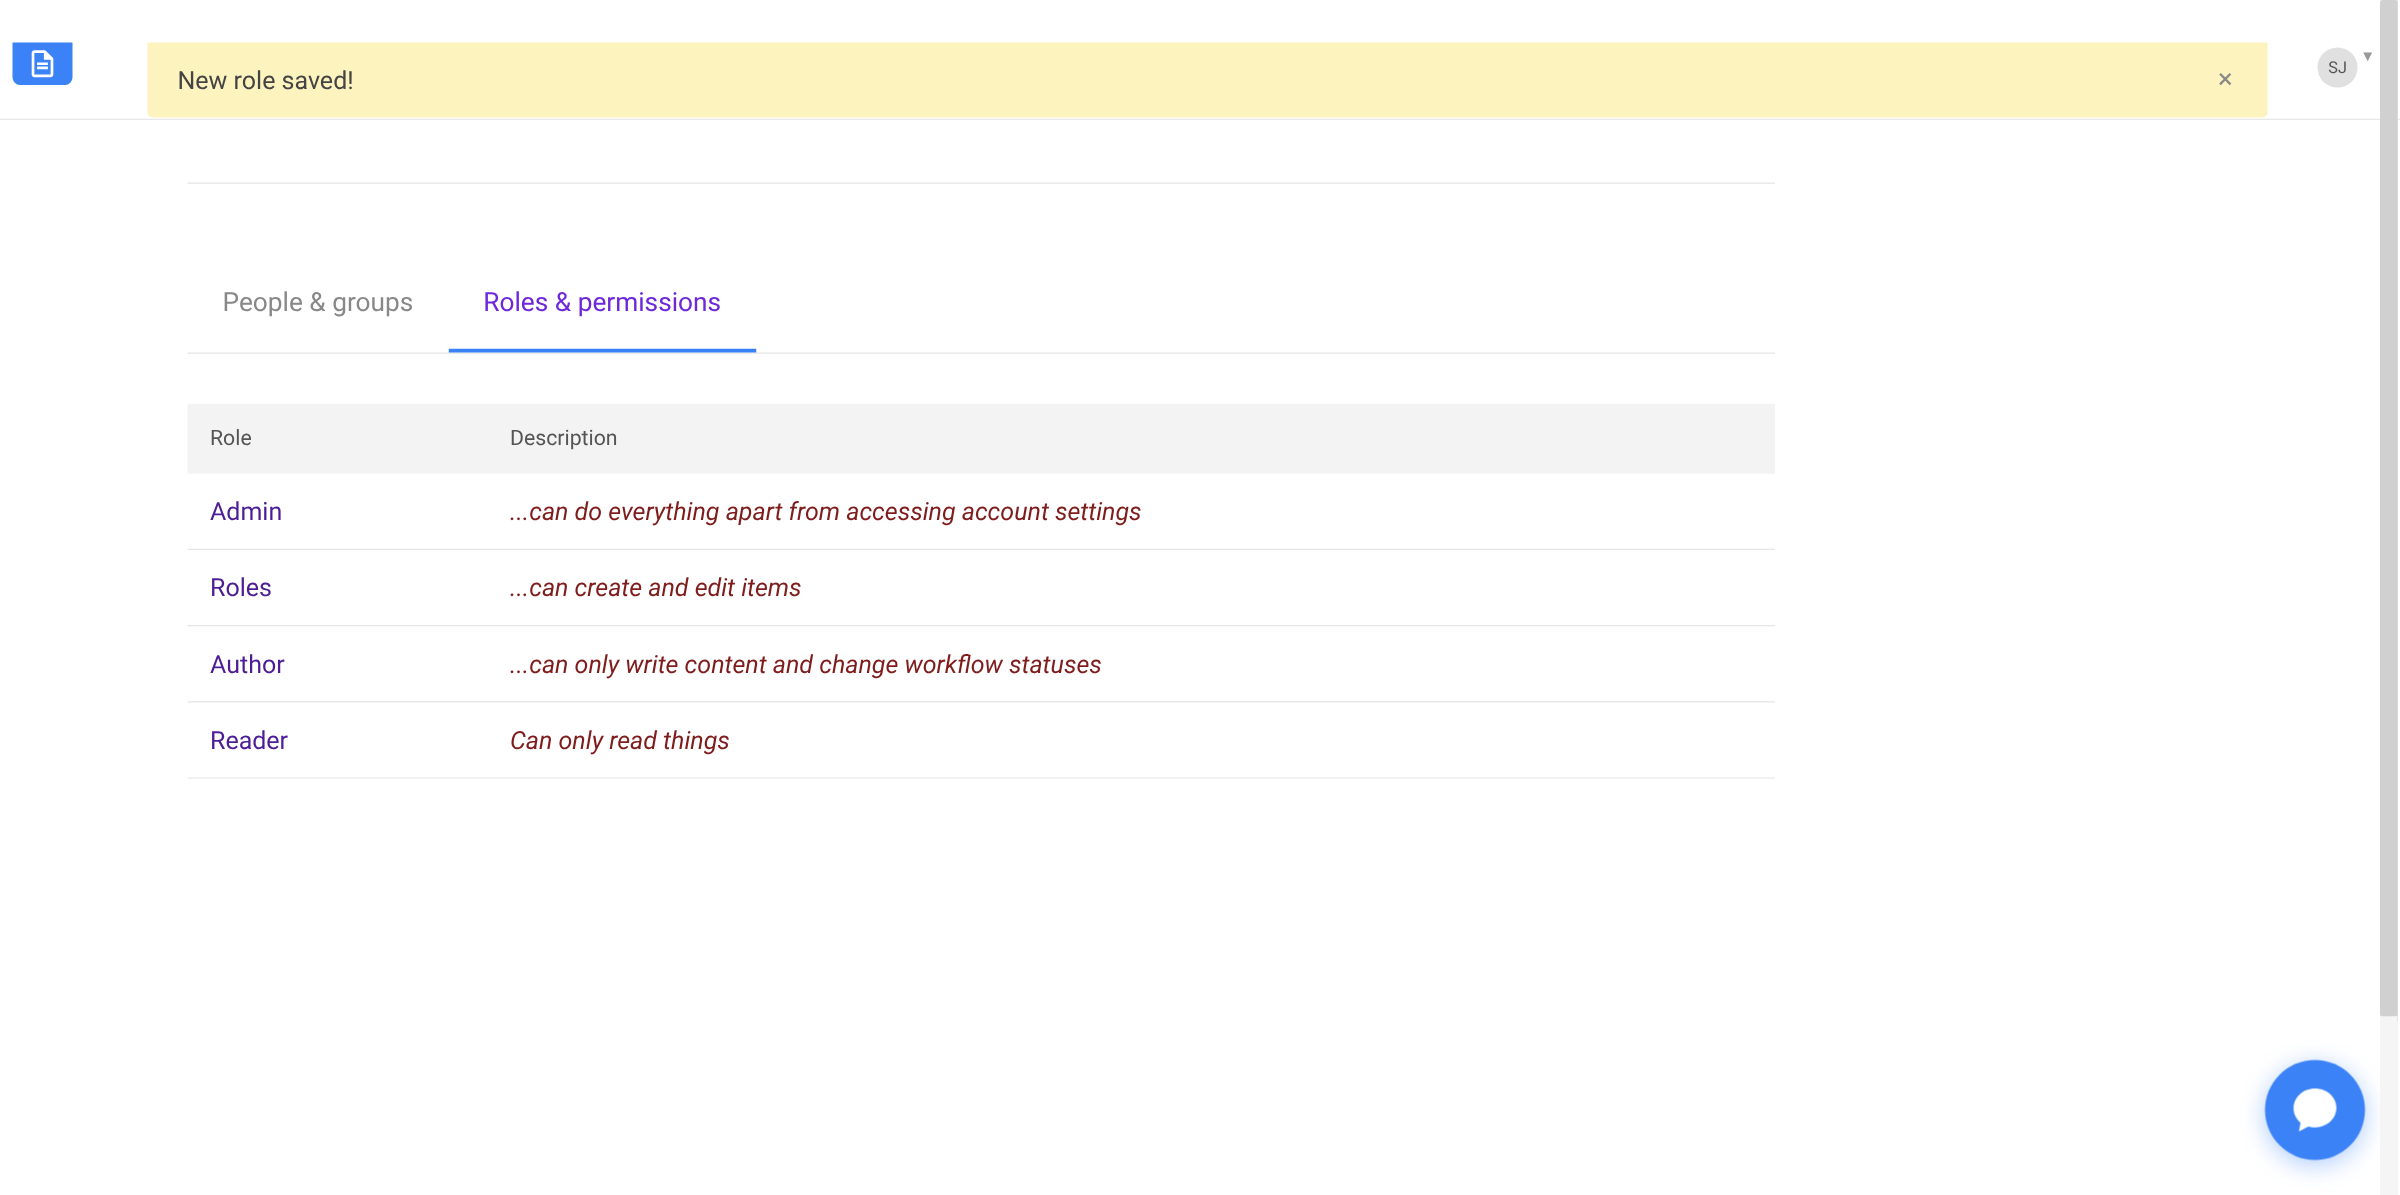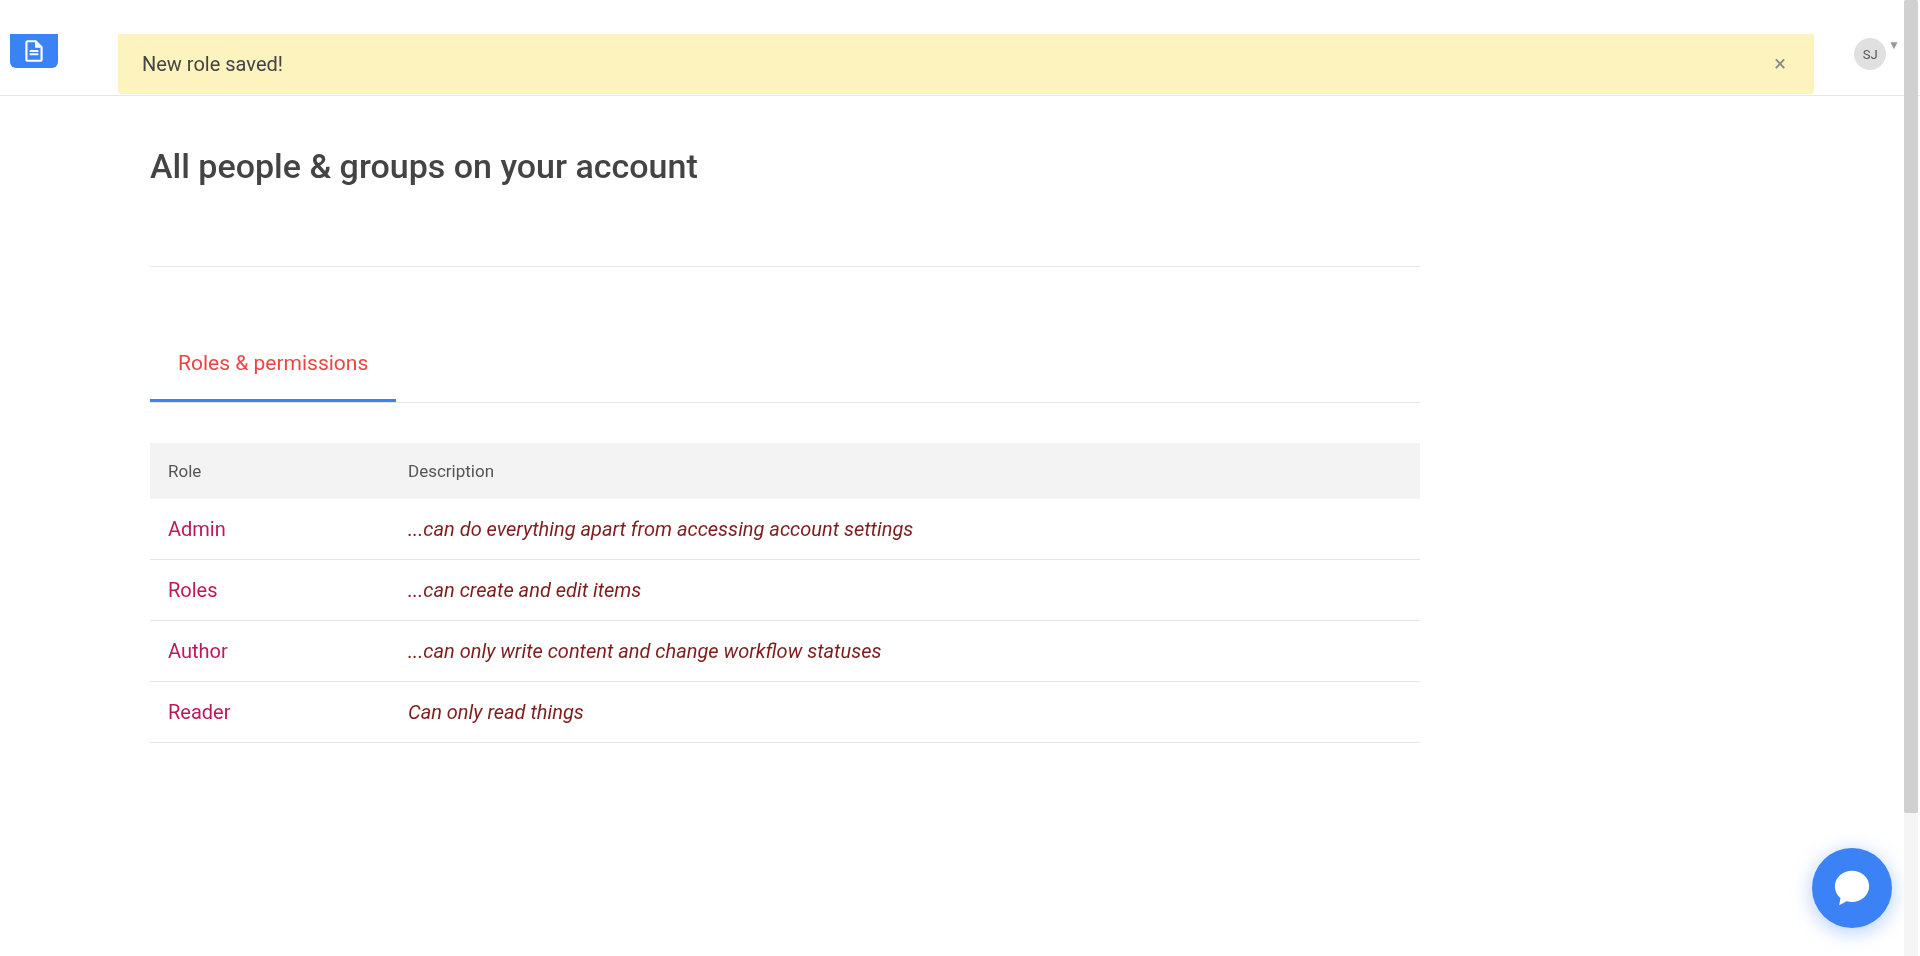--- a/index.html
+++ b/index.html
@@ -121,21 +121,21 @@
     
     .tab {
       padding: 24px 28px;
       font-size: 21px;
       color: #888;
       cursor: pointer;
       border-bottom: 3px solid transparent;
     }
     
     .tab.active {
-      color: #ef4444;
+      color: #6d28d9;
       border-bottom-color: #3b82f6;
     }
     
     .roles-table {
       margin-top: 40px;
       width: 100%;
     }
     
     .table-header {
       display: flex;
@@ -156,21 +156,21 @@
     
     .table-row {
       display: flex;
       padding: 18px;
       border-bottom: 1px solid #e5e5e5;
       font-size: 20px;
       align-items: center;
     }
     
     .role-link {
-      color: #be185d;
+      color: #4c1d95;
       cursor: pointer;
     }
     
     .role-desc {
       color: #7f1d1d;
       font-style: italic;
     }
     
     .create-btn {
       margin-top: 24px;
@@ -237,25 +237,25 @@
 
   <div class="user-menu">
     <div class="avatar">
       <span>SJ</span>
     </div>
     <span class="chevron-down">▼</span>
   </div>
 </div>
 
 <div class="main-content">
-  <h1 class="page-title">All people &amp; groups on your account</h1>
   
   <hr class="divider">
   
   <div class="tabs">
+    <div class="tab">People &amp; groups</div>
     <div class="tab active">Roles &amp; permissions</div>
   </div>
   
   <div class="roles-table">
     <div class="table-header">
       <div class="col-role">Role</div>
       <div class="col-desc">Description</div>
     </div>
 
     <div class="table-row">

